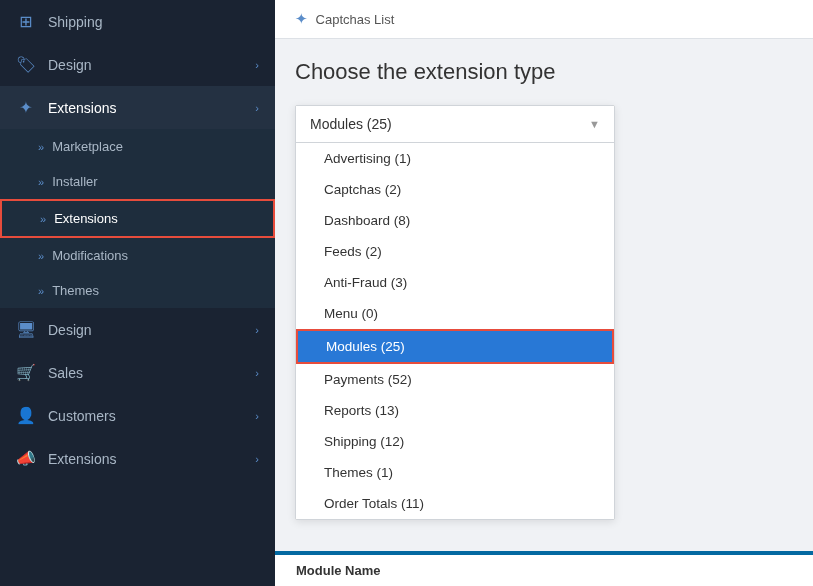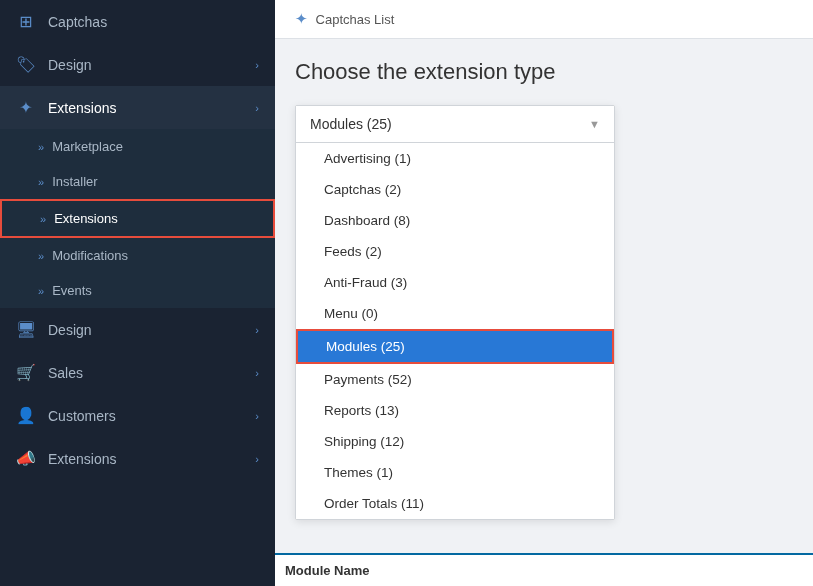--- a/index.html
+++ b/index.html
@@ -124,40 +124,40 @@
       color: #fff;
       border: 2px solid #e74c3c;
     }
 
     .bottom-header {
       position: absolute;
       bottom: 0;
       left: 0;
       right: 0;
       background: #fff;
-      border-top: 2px solid #0369a1;
-      padding: 8px 10px;
+      border-top: 4px solid #0369a1;
+      padding: 8px 21px;
       font-weight: 700;
       font-size: 13px;
       color: #333;
     }
 
     
     .sidebar::-webkit-scrollbar { width: 4px; }
     .sidebar::-webkit-scrollbar-track { background: #1a2332; }
     .sidebar::-webkit-scrollbar-thumb { background: #3a5068; }
   </style>
 </head>
 <body>
 
 <div class="sidebar">
 
   <div class="sidebar-item">
     <span class="icon">⊞</span>
-    <span>Captchas</span>
+    <span>Shipping</span>
   </div>
 
   <div class="sidebar-item">
     <span class="icon">🏷</span>
     <span>Design</span>
     <span class="chevron">›</span>
   </div>
 
   <div class="extensions-section">
     <div class="sidebar-item active">
@@ -177,21 +177,21 @@
     <div class="sidebar-subitem highlighted" style="border:2px solid #e74c3c; color:#fff; background:#1e2d3d;">
       <span class="sub-icon">»</span>
       <span>Extensions</span>
     </div>
     <div class="sidebar-subitem">
       <span class="sub-icon">»</span>
       <span>Modifications</span>
     </div>
     <div class="sidebar-subitem">
       <span class="sub-icon">»</span>
-      <span>Events</span>
+      <span>Themes</span>
     </div>
   </div>
 
   <div class="sidebar-item">
     <span class="icon">🖥</span>
     <span>Design</span>
     <span class="chevron">›</span>
   </div>
 
   <div class="sidebar-item">

